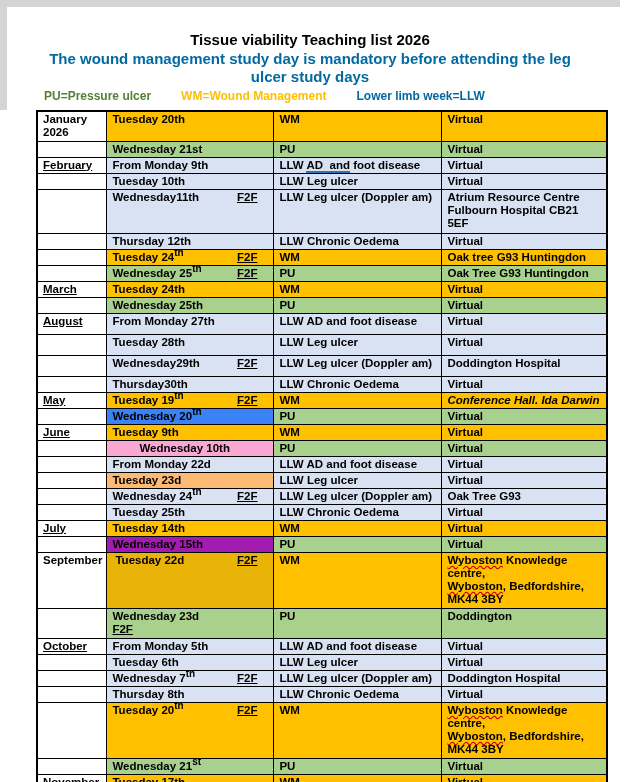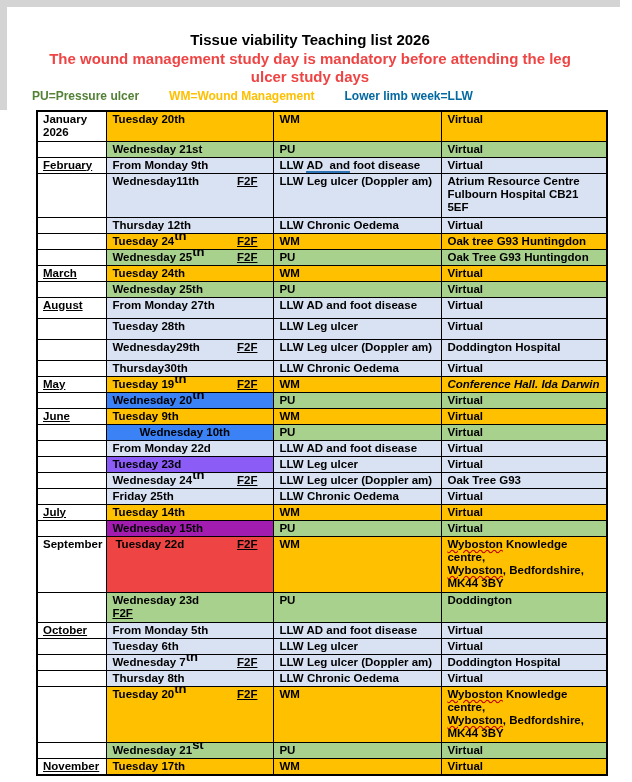--- a/index.html
+++ b/index.html
@@ -2,43 +2,43 @@
 <html><head>
 <meta charset="utf-8">
 <style>
   html,body{margin:0;padding:0;background:#fff;}
   body{font-family:"Liberation Sans","DejaVu Sans",sans-serif;font-weight:bold;color:#000;}
   .page{position:relative;width:620px;height:782px;background:#fff;overflow:hidden;}
   .edge-top{position:absolute;left:0;top:0;width:632px;height:7px;background:#d4d4d4;}
   .edge-left{position:absolute;left:0;top:0;width:7px;height:110px;background:#d4d4d4;}
   .title{margin-top:30px;text-align:center;font-size:15px;line-height:19px;color:#000;}
   .subtitle{margin:1px auto 0;max-width:560px;text-align:center;font-size:15px;line-height:18px;}
-  .legend{margin:3px 0 7px 32px;font-size:12px;display:flex;column-gap:30px;}
+  .legend{margin:3px 0 7px 44px;font-size:12px;display:flex;column-gap:30px;}
   table.schedule{border-collapse:collapse;table-layout:fixed;margin-left:36px;border:2px solid #000;}
   table.schedule td{border:1px solid #000;vertical-align:top;padding:1px 4px 1px 5px;
     font-size:11.5px;line-height:13px;overflow:hidden;}
   td.month{background:#fff;margin-left:48px;}
   td.month span.u{text-decoration:underline;}
   .cell-text{white-space:pre-wrap;}
   .date-wrap{display:flex;justify-content:space-between;align-items:flex-start;}
   .f2f{text-decoration:underline;margin-right:12px;white-space:nowrap;}
   .f2f-below{text-decoration:underline;display:block;}
-  sup{font-size:13px;vertical-align:super;line-height:0;}
+  sup{font-size:10px;vertical-align:super;line-height:0;}
   .bluemark{border-bottom:2px solid #2E74B5;}
   .wavy{text-decoration:underline;text-decoration-style:wavy;text-decoration-color:#c00000;}
 </style>
 </head>
 <body>
 
 <div class="page">
   <div class="edge-top"></div>
   <div class="edge-left"></div>
 
   <div class="title">Tissue viability Teaching list 2026</div>
-  <div class="subtitle" style="color: #ef4444;">The wound management study day is mandatory before attending the leg ulcer study days</div>
+  <div class="subtitle" style="color: #0369a1;">The wound management study day is mandatory before attending the leg ulcer study days</div>
 
   <div class="legend">
     <span style="color: rgb(83, 129, 53);">PU=Pressure ulcer</span>
     <span style="color: rgb(255, 192, 0);">WM=Wound Management</span>
     <span style="color: #0369a1;">Lower limb week=LLW</span>
   </div>
 
   <table class="schedule">
     <colgroup>
       <col style="width:62px">
@@ -70,20 +70,30 @@
         <tr>
           <td class="month"><span class="u">February</span></td>
           <td style="background: rgb(217, 226, 243);">
             <div class="date-wrap">
               <span>From Monday 9th</span>
             </div>
           </td>
           <td style="background: rgb(217, 226, 243);"><span class="cell-text">LLW <span class="bluemark">AD  and</span> foot disease</span></td>
           <td style="background: rgb(217, 226, 243);"><span class="cell-text">Virtual</span></td>
         </tr>
+        <tr>
+          <td class="month"></td>
+          <td style="background: rgb(217, 226, 243);">
+            <div class="date-wrap">
+              <span>Tuesday 10th</span>
+            </div>
+          </td>
+          <td style="background: rgb(217, 226, 243);"><span class="cell-text">LLW Leg ulcer</span></td>
+          <td style="background: rgb(217, 226, 243);"><span class="cell-text">Virtual</span></td>
+        </tr>
         <tr style="height: 44px;">
           <td class="month"></td>
           <td style="background: rgb(217, 226, 243);">
             <div class="date-wrap">
               <span>Wednesday11th</span>
               <span class="f2f">F2F</span>
             </div>
           </td>
           <td style="background: rgb(217, 226, 243);"><span class="cell-text">LLW Leg ulcer (Doppler am)</span></td>
           <td style="background: rgb(217, 226, 243);"><span class="cell-text">Atrium Resource Centre
@@ -208,41 +218,41 @@
           <td style="background: rgb(255, 192, 0);">
             <div class="date-wrap">
               <span>Tuesday 9th</span>
             </div>
           </td>
           <td style="background: rgb(255, 192, 0);"><span class="cell-text">WM</span></td>
           <td style="background: rgb(255, 192, 0);"><span class="cell-text">Virtual</span></td>
         </tr>
         <tr>
           <td class="month"></td>
-          <td style="background: #3b82f6; padding-left: 32px;">
+          <td style="background: #f9a8d4; padding-left: 32px;">
             <div class="date-wrap">
               <span>Wednesday 10th</span>
             </div>
           </td>
           <td style="background: rgb(169, 209, 142);"><span class="cell-text">PU</span></td>
           <td style="background: rgb(169, 209, 142);"><span class="cell-text">Virtual</span></td>
         </tr>
         <tr>
           <td class="month"></td>
           <td style="background: rgb(217, 226, 243);">
             <div class="date-wrap">
               <span>From Monday 22d</span>
             </div>
           </td>
           <td style="background: rgb(217, 226, 243);"><span class="cell-text">LLW AD and foot disease</span></td>
           <td style="background: rgb(217, 226, 243);"><span class="cell-text">Virtual</span></td>
         </tr>
         <tr>
           <td class="month"></td>
-          <td style="background: #8b5cf6;">
+          <td style="background: #fdba74;">
             <div class="date-wrap">
               <span>Tuesday 23d</span>
             </div>
           </td>
           <td style="background: rgb(217, 226, 243);"><span class="cell-text">LLW Leg ulcer</span></td>
           <td style="background: rgb(217, 226, 243);"><span class="cell-text">Virtual</span></td>
         </tr>
         <tr>
           <td class="month"></td>
           <td style="background: rgb(217, 226, 243);">
@@ -251,21 +261,21 @@
               <span class="f2f">F2F</span>
             </div>
           </td>
           <td style="background: rgb(217, 226, 243);"><span class="cell-text">LLW Leg ulcer (Doppler am)</span></td>
           <td style="background: rgb(217, 226, 243);"><span class="cell-text">Oak Tree G93</span></td>
         </tr>
         <tr>
           <td class="month"></td>
           <td style="background: rgb(217, 226, 243);">
             <div class="date-wrap">
-              <span>Friday 25th</span>
+              <span>Tuesday 25th</span>
             </div>
           </td>
           <td style="background: rgb(217, 226, 243);"><span class="cell-text">LLW Chronic Oedema</span></td>
           <td style="background: rgb(217, 226, 243);"><span class="cell-text">Virtual</span></td>
         </tr>
         <tr>
           <td class="month"><span class="u">July</span></td>
           <td style="background: rgb(255, 192, 0);">
             <div class="date-wrap">
               <span>Tuesday 14th</span>
@@ -279,21 +289,21 @@
           <td style="background: #a21caf;">
             <div class="date-wrap">
               <span>Wednesday 15th</span>
             </div>
           </td>
           <td style="background: rgb(169, 209, 142);"><span class="cell-text">PU</span></td>
           <td style="background: rgb(169, 209, 142);"><span class="cell-text">Virtual</span></td>
         </tr>
         <tr style="height: 56px;">
           <td class="month"><span>September</span></td>
-          <td style="background: #ef4444; padding-left: 8px;">
+          <td style="background: #eab308; padding-left: 8px;">
             <div class="date-wrap">
               <span>Tuesday 22d</span>
               <span class="f2f">F2F</span>
             </div>
           </td>
           <td style="background: rgb(255, 192, 0);"><span class="cell-text">WM</span></td>
           <td style="background: rgb(255, 192, 0);"><span class="cell-text"><span class="wavy">Wyboston</span> Knowledge centre,
 <span class="wavy">Wyboston</span>, Bedfordshire,
 MK44 3BY</span></td>
         </tr>

